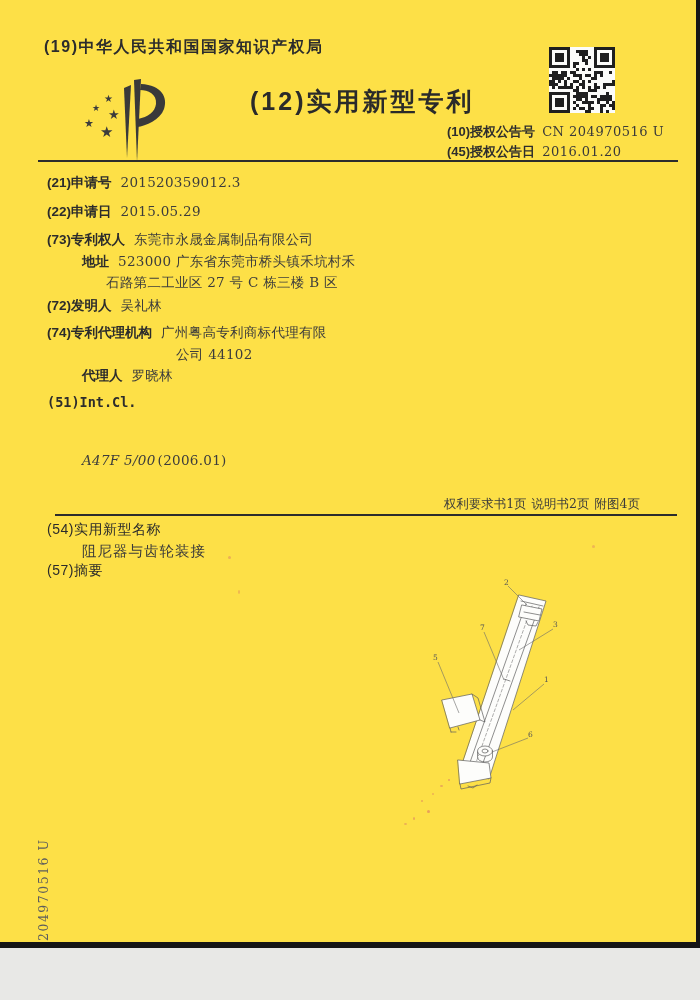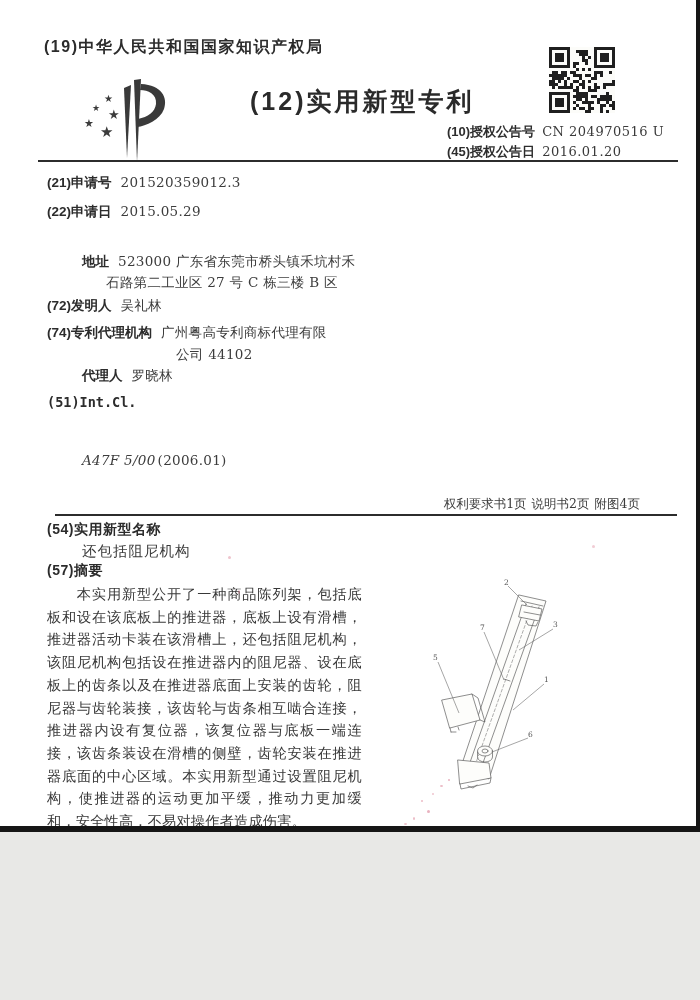--- a/index.html
+++ b/index.html
@@ -1,18 +1,18 @@
 <!DOCTYPE html>
 <html><head>
 <meta charset="utf-8">
 <style>
   html,body { margin:0; padding:0; background:#e8e8e6; }
   .page {
-    position:relative; width:700px; height:832px; margin:0 auto;
-    background:#ffffff; overflow:hidden;
+    position:relative; width:700px; height:948px; margin:0 auto;
+    background:#fde047; overflow:hidden;
     font-family:"Liberation Sans", sans-serif; color:#303030;
   }
   .abs { position:absolute; }
 
   
   .edge-right  { position:absolute; top:0; right:0; width:4px; height:100%; background:#161616; }
   .edge-bottom { position:absolute; left:0; bottom:0; width:100%; height:6px; background:#161616; }
 
   
   .office-line { left:44px; top:37px; font-size:16px; font-weight:700; letter-spacing:1.5px; color:#2c2c2c; }
@@ -35,21 +35,21 @@
 
   
   .bib { font-size:13.5px; white-space:nowrap; }
   .bib .lab { font-weight:700; color:#2c2c2c; }
   .bib .val { font-family:"DejaVu Serif","Liberation Serif",serif; color:#3c3c3c; margin-left:9px; letter-spacing:0.3px; }
   .italic { font-style:italic; }
 
   .pages-line { right:60px; top:496px; font-size:12.5px; font-family:"DejaVu Serif","Liberation Serif",serif; color:#3a3a3a; }
   .pages-line span { margin-left:1px; }
 
-  .sec-label { font-weight:700; font-size:14px; color:#2b2b2b; letter-spacing:0.5px;text-align:right; }
+  .sec-label { font-weight:400; font-size:14px; color:#2b2b2b; letter-spacing:0.5px;text-align:right; }
   .invention-title { font-family:"DejaVu Serif","Liberation Serif",serif; font-size:14.5px; color:#3a3a3a; letter-spacing:1px; }
 
   .abstract {
     left:47px; top:583px; width:315px;
     font-family:"DejaVu Serif","Liberation Serif",serif;
     font-size:14.2px; line-height:22.7px; text-align:justify;
     text-indent:2.1em; color:#383838; letter-spacing:0.2px;
   }
 
   .figure { left:400px; top:572px; width:280px; height:240px; }
@@ -247,20 +247,23 @@
   </div>
 
   <div class="abs rule rule-1"></div>
 
   <div class="abs bib" style="left:47px; top:174px;">
     <span class="lab">(21)申请号</span><span class="val">201520359012.3</span>
   </div>
   <div class="abs bib" style="left:47px; top:203px;">
     <span class="lab">(22)申请日</span><span class="val">2015.05.29</span>
   </div>
+  <div class="abs bib" style="left:47px; top:231px;">
+    <span class="lab">(73)专利权人</span><span class="val">东莞市永晟金属制品有限公司</span>
+  </div>
   <div class="abs bib" style="left:82px; top:253px;">
     <span class="lab">地址</span><span class="val">523000 广东省东莞市桥头镇禾坑村禾</span>
   </div>
   <div class="abs bib" style="left:106px; top:274px;">
     <span class="val" style="margin-left:0;">石路第二工业区 27 号 C 栋三楼 B 区</span>
   </div>
   <div class="abs bib" style="left:47px; top:297px;">
     <span class="lab">(72)发明人</span><span class="val">吴礼林</span>
   </div>
   <div class="abs bib" style="left:47px; top:324px;">
@@ -281,23 +284,22 @@
 
   <div class="abs pages-line">
     <span style="margin-left:0;">权利要求书1页</span>
     <span>说明书2页</span>
     <span>附图4页</span>
   </div>
 
   <div class="abs rule rule-2"></div>
 
   <div class="abs sec-label" style="left:47px; top:521px;">(54)实用新型名称</div>
-  <div class="abs invention-title" style="left:82px; top:542px;">还包括阻尼机构</div>
+  <div class="abs invention-title" style="left:82px; top:542px;">阻尼器与齿轮装接</div>
   <div class="abs sec-label" style="left:47px; top:562px;">(57)摘要</div>
-  <div class="abs abstract">本实用新型公开了一种商品陈列架，包括底板和设在该底板上的推进器，底板上设有滑槽，推进器活动卡装在该滑槽上，还包括阻尼机构，该阻尼机构包括设在推进器内的阻尼器、设在底板上的齿条以及在推进器底面上安装的齿轮，阻尼器与齿轮装接，该齿轮与齿条相互啮合连接，推进器内设有复位器，该复位器与底板一端连接，该齿条装设在滑槽的侧壁，齿轮安装在推进器底面的中心区域。本实用新型通过设置阻尼机构，使推进器的运动更加平缓，推动力更加缓和，安全性高，不易对操作者造成伤害。</div>
 
   <div class="abs figure">
     <svg width="280" height="240" viewBox="0 0 280 240">
       <g stroke="#5d5d5d" stroke-width="0.7" fill="none" stroke-linejoin="round" stroke-linecap="round">
 
         <polygon points="119,23 146,29 89,207 61,196" fill="#fdfdfb"></polygon>
 
         <line x1="126" y1="32" x2="68" y2="196"></line>
         <line x1="139" y1="35" x2="79" y2="202"></line>
         <line x1="132" y1="34" x2="73" y2="199" stroke-dasharray="3,2.2" stroke-width="0.5"></line>

